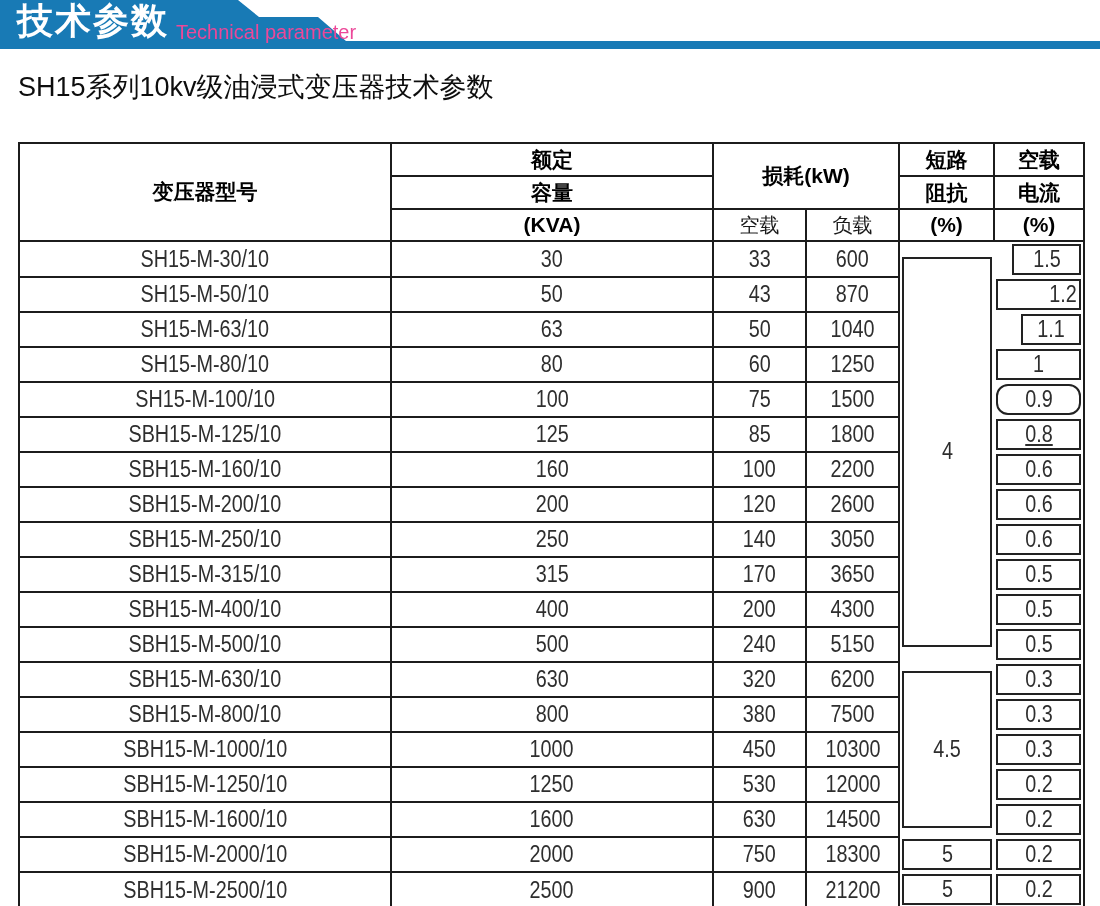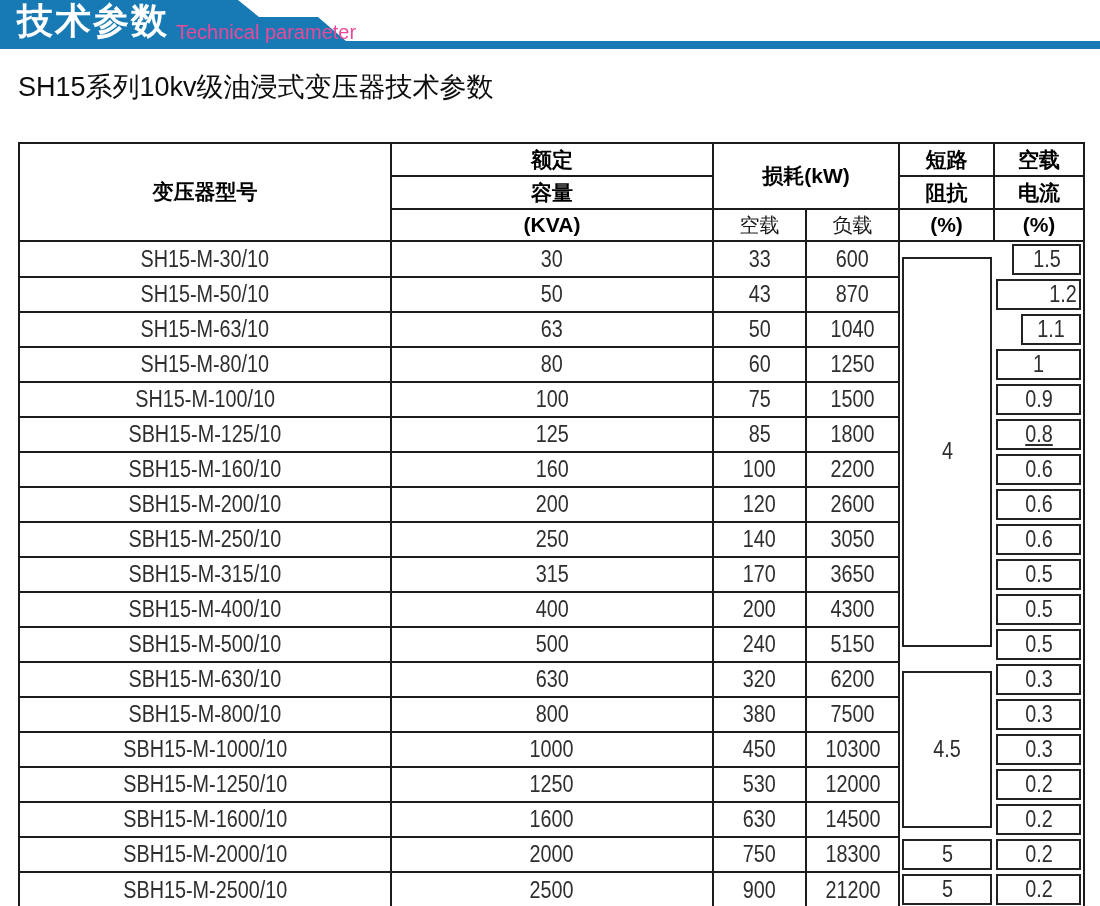--- a/index.html
+++ b/index.html
@@ -170,21 +170,21 @@
             <span class="cnum">1</span>
           </div>
         </td>
       </tr>
       <tr>
         <td><span class="cnum">SH15-M-100/10</span></td>
         <td><span class="cnum">100</span></td>
         <td><span class="cnum">75</span></td>
         <td><span class="cnum">1500</span></td>
         <td class="box-cell">
-          <div class="box" style="min-height: 24.2px;">
+          <div class="box" style="min-height: 24.2px; border-radius: 12px;">
             <span class="cnum">0.9</span>
           </div>
         </td>
       </tr>
       <tr>
         <td><span class="cnum">SBH15-M-125/10</span></td>
         <td><span class="cnum">125</span></td>
         <td><span class="cnum">85</span></td>
         <td><span class="cnum">1800</span></td>
         <td class="box-cell">

